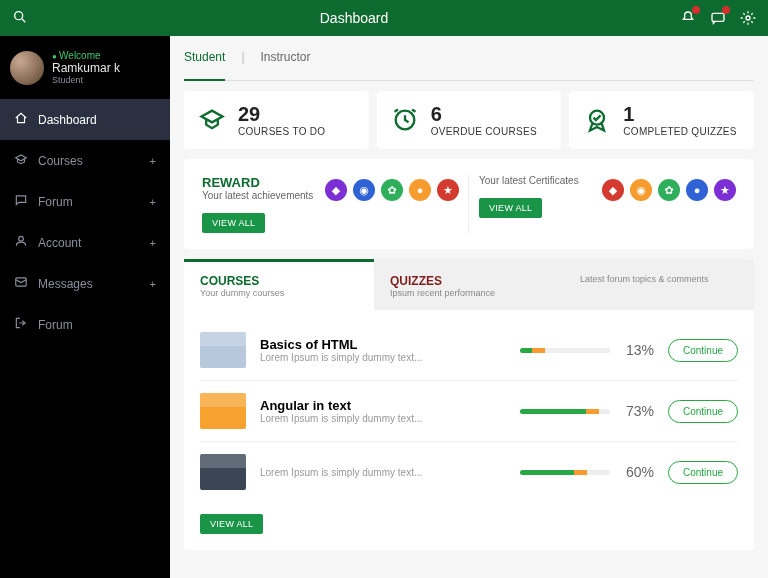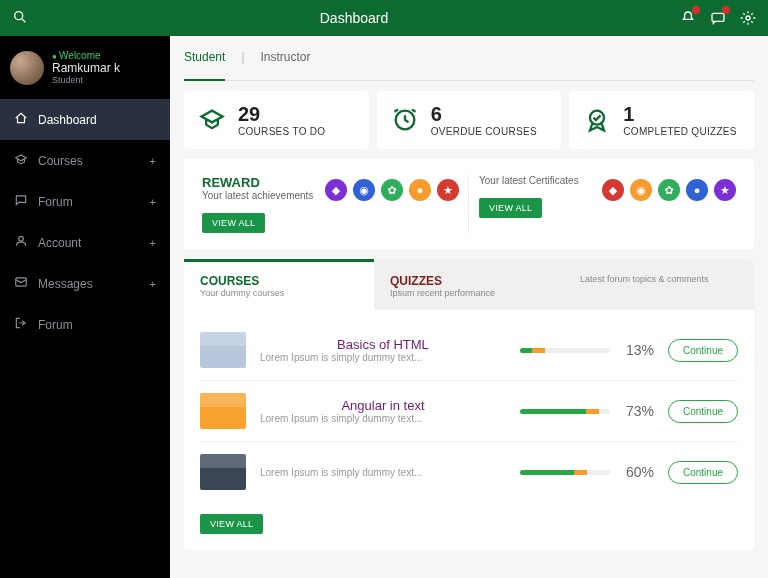--- a/index.html
+++ b/index.html
@@ -51,21 +51,21 @@
 .tab { flex:1; padding:12px 16px; cursor:pointer; }
 .tab.active { background:#fff; border-top:3px solid #0d6b2f; margin-top:-3px; }
 .tab .tt { font-size:12px; font-weight:bold; color:#7f1d1d; }
 .tab.active .tt { color:#0d6b2f; }
 .tab .ts { font-size:9px; color:#888; }
 .courselist { padding: 10px 16px 16px 16px; }
 .course { display:flex; align-items:center; gap:14px; padding:12px 0; border-bottom:1px solid #f0f0f0; }
 .course:last-of-type{border-bottom:none;}
 .thumb { width:46px; height:36px; border-radius:2px; }
 .cinfo { flex:1; }
-.ctitle { font-size:13px; font-weight:normal; color:#701a75;text-align:center; }
+.ctitle { font-size:13px; font-weight:bold; color:#000000; }
 .cdesc { font-size:10px; color:#999; }
 .progwrap { width:90px; }
 .pbar { height:5px; background:#eee; border-radius:3px; overflow:hidden; position:relative; }
 .pfill { height:100%; background:#27a844; }
 .over { position:absolute; top:0; height:100%; background:#f79b2e; }
 .pct { font-size:14px; color:#666; width:30px; text-align:right; }
 .contbtn { border:1px solid #27a844; color:#27a844; background:#fff; font-size:10px; padding:5px 14px; border-radius:12px; cursor:pointer; }
 </style>
 </head>
 <body>

